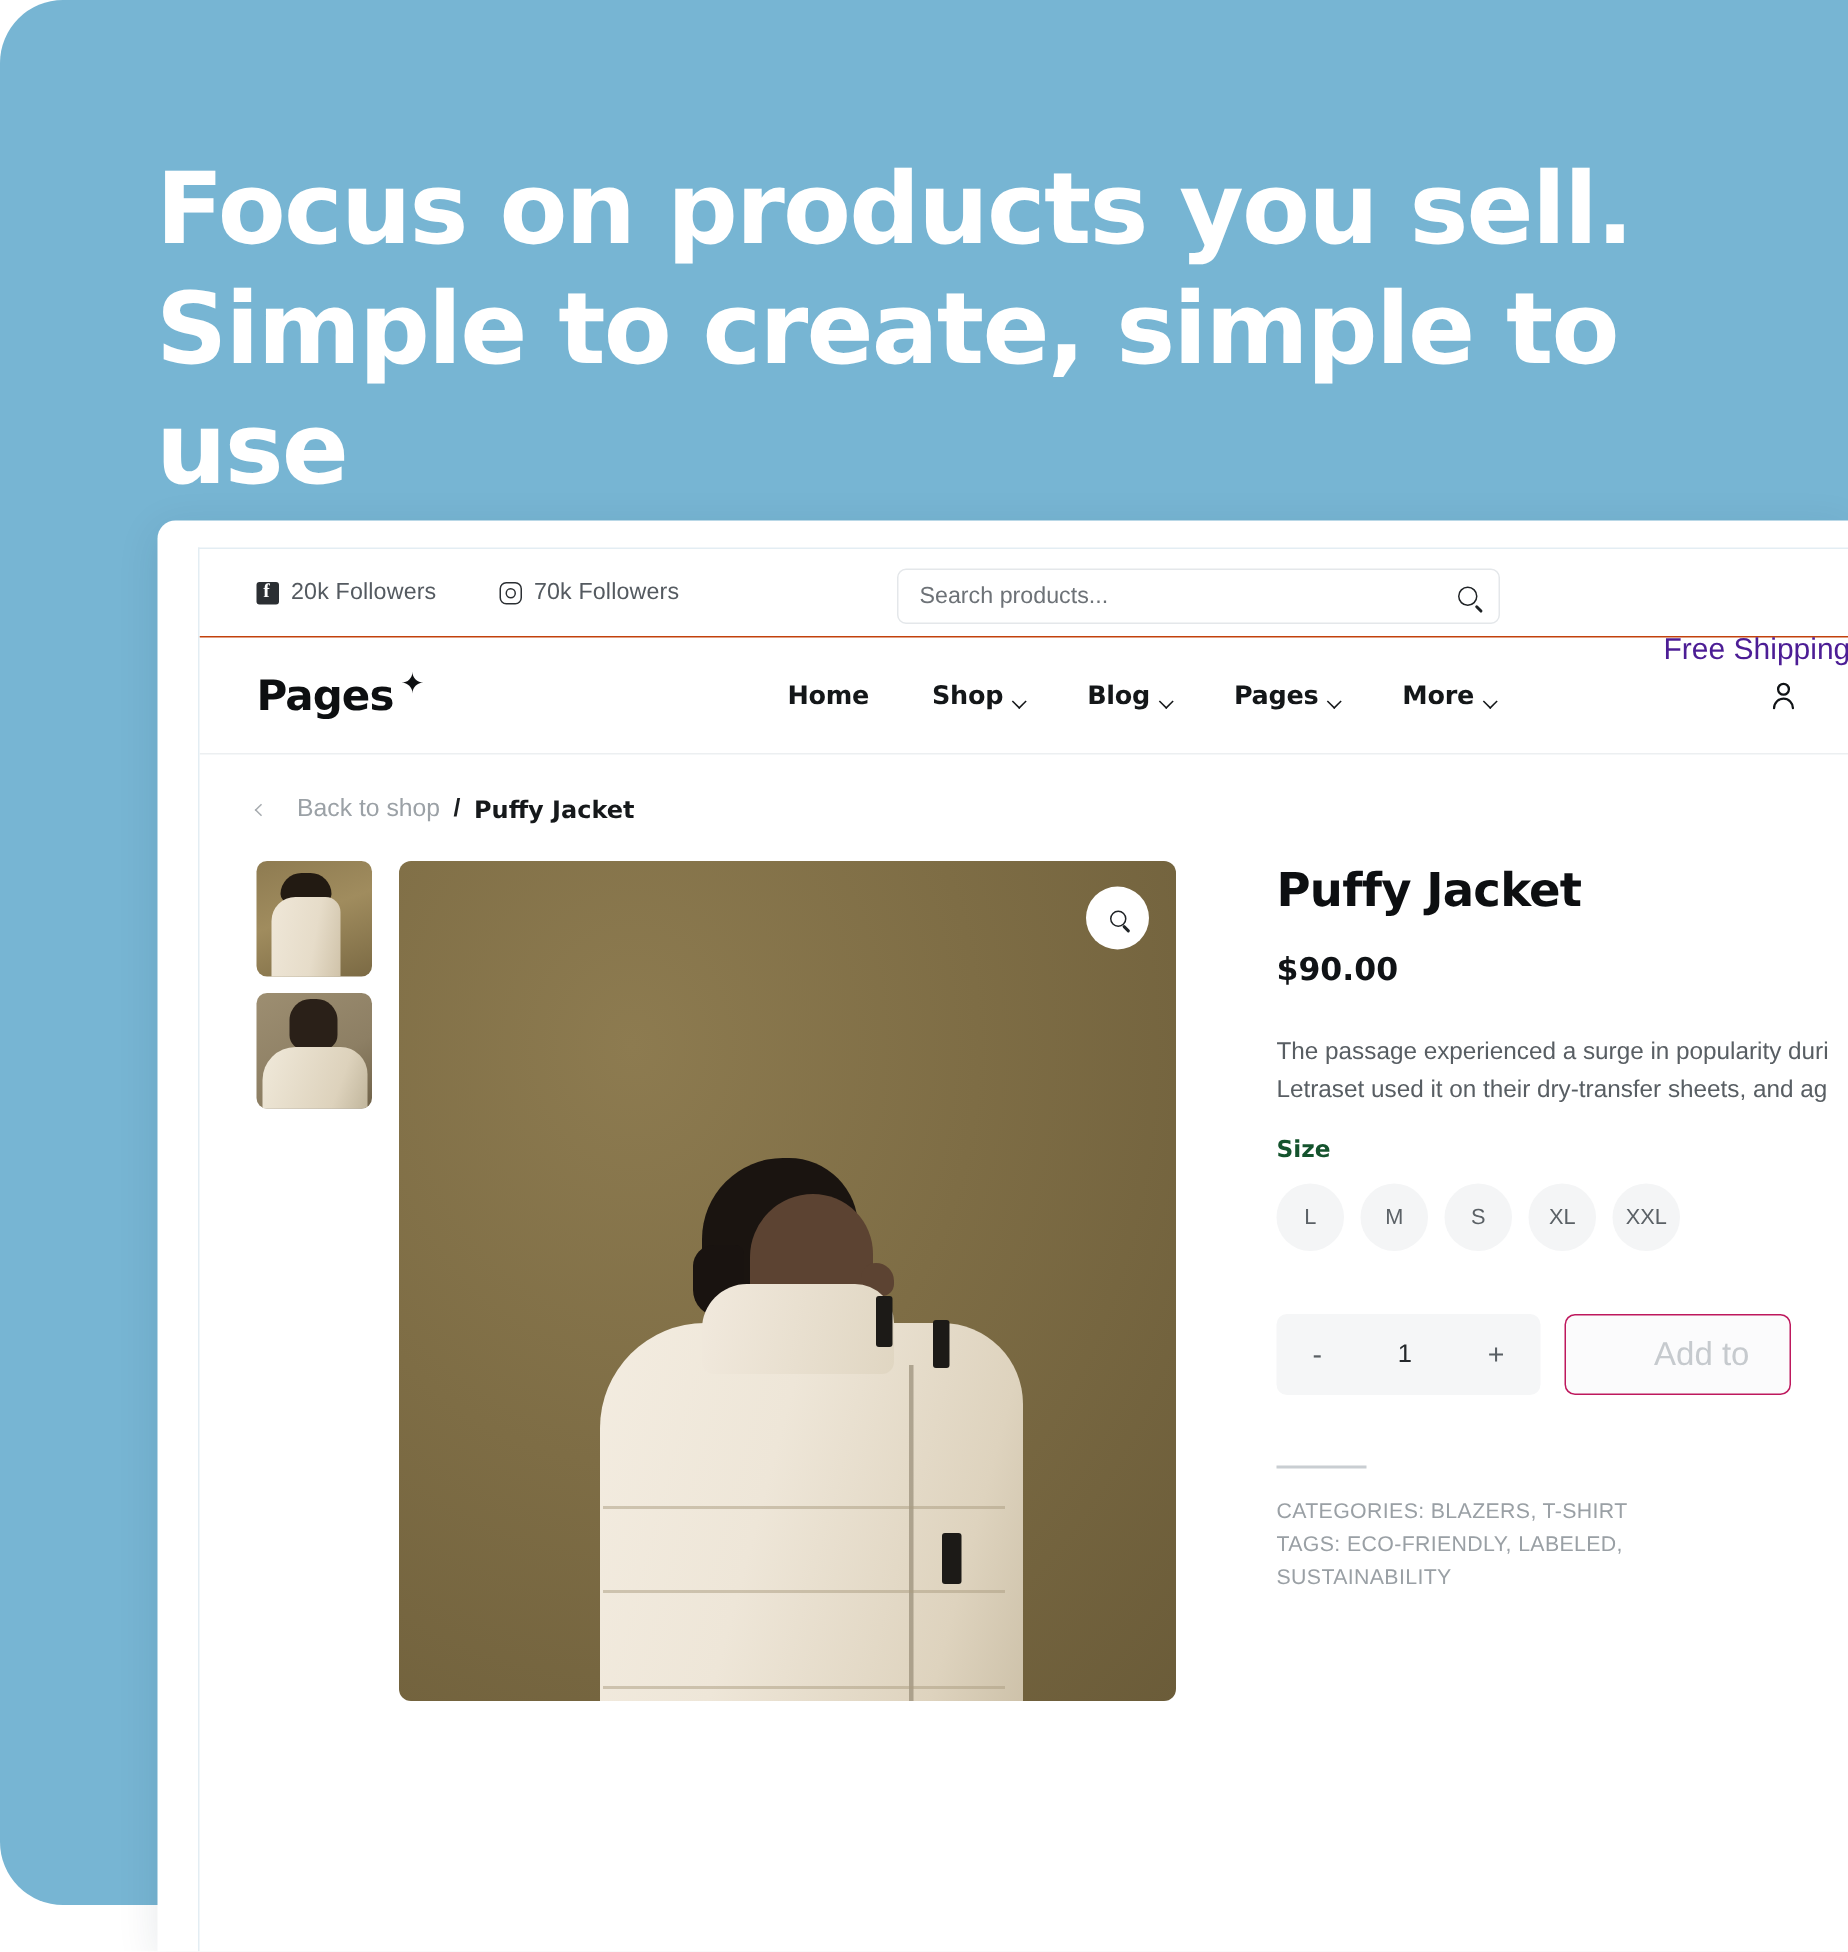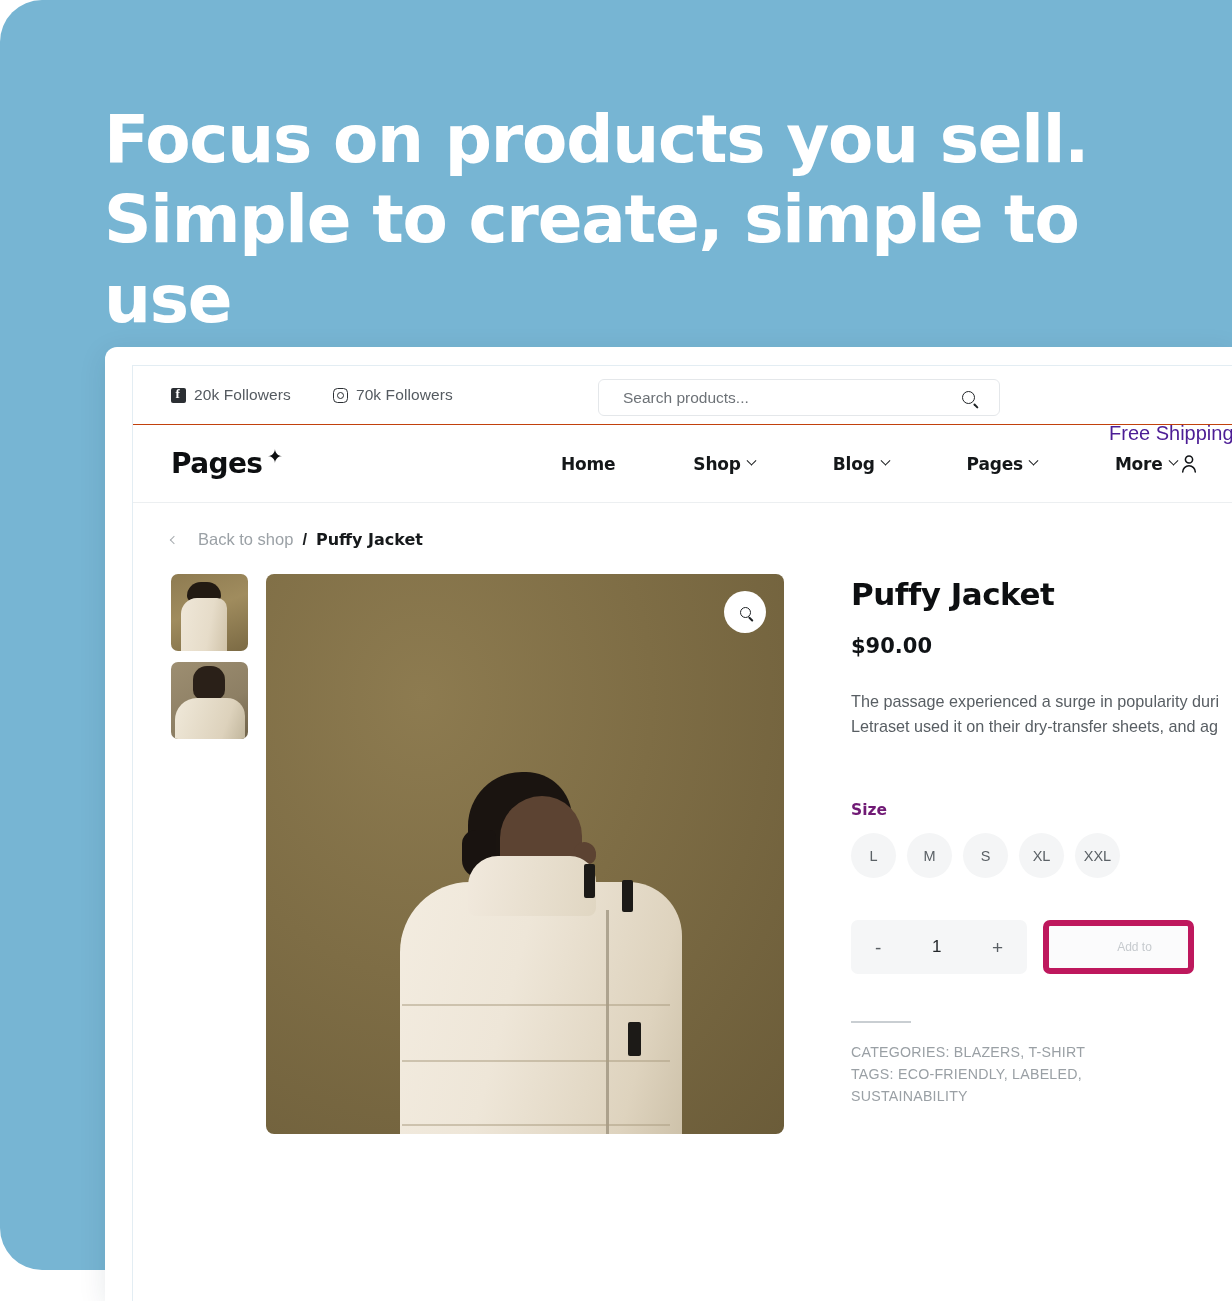--- a/index.html
+++ b/index.html
@@ -123,21 +123,21 @@
   .search-wrap {
     position: absolute;
     left: 465px;
     top: 13px;
     width: 402px;
     height: 37px;
     border: 1px solid #e4e7ea;
     border-radius: 6px;
     display: flex;
     align-items: center;
-    padding: 0 24px;
+    padding: 0 14px;
     background: #fff;
   }
   .search-input {
     flex: 1;
     border: none;
     outline: none;
     font-size: 15.5px;
     color: #55595e;
     font-family: "Liberation Sans", sans-serif;
     background: transparent;
@@ -200,29 +200,28 @@
 
   .nav-links {
     position: absolute;
     left: 392px;
     display: flex;
     align-items: center;
     gap: 42px;
   }
   .nav-item {
     display: flex;
-    align-items: center;
+    align-items: flex-end;
     gap: 7px;
     font-size: 17px;
     font-weight: 700;
     color: #141719;
     cursor: pointer;
     font-family: "DejaVu Sans", sans-serif;
     letter-spacing: -.2px;
-    margin-left: 36px;
   }
   .chev {
     width: 7px; height: 7px;
     border-right: 1.7px solid #141719;
     border-bottom: 1.7px solid #141719;
     transform: rotate(45deg) translate(-2px,-2px);
   }
 
   .account-icon {
     position: absolute;
@@ -423,24 +422,24 @@
   }
   .p-desc {
     margin-top: 31px;
     font-size: 16.2px;
     line-height: 25px;
     color: #585e63;
     white-space: nowrap;
   }
 
   .size-label {
-    margin-top: 62px;
+    margin-top: 18px;
     font-size: 15.5px;
     font-weight: 700;
-    color: #701a75;
+    color: #14532d;
     font-family: "DejaVu Sans", sans-serif;
   }
   .sizes {
     margin-top: 14px;
     display: flex;
     gap: 11px;
   }
   .size-chip {
     width: 45px; height: 45px;
     border-radius: 50%;
@@ -476,27 +475,27 @@
     line-height: 1;
     user-select: none;
   }
   .qty-val { font-size: 17px; color: #24282b; }
 
   .add-cart {
     height: 54px;
     flex: 1;
     min-width: 0;
     background: #fbfbfc;
-    border: 6px solid #be185d;
+    border: 1px solid #be185d;
     border-radius: 7px;
     display: flex;
     align-items: center;
     justify-content: center;
     color: #c6cace;
-    font-size: 12px;
+    font-size: 22px;
     cursor: pointer;
     white-space: nowrap;
     overflow: hidden;
     padding-left: 32px;
   }
 
   .meta-rule {
     margin-top: 47px;
     width: 60px;
     height: 1.6px;

